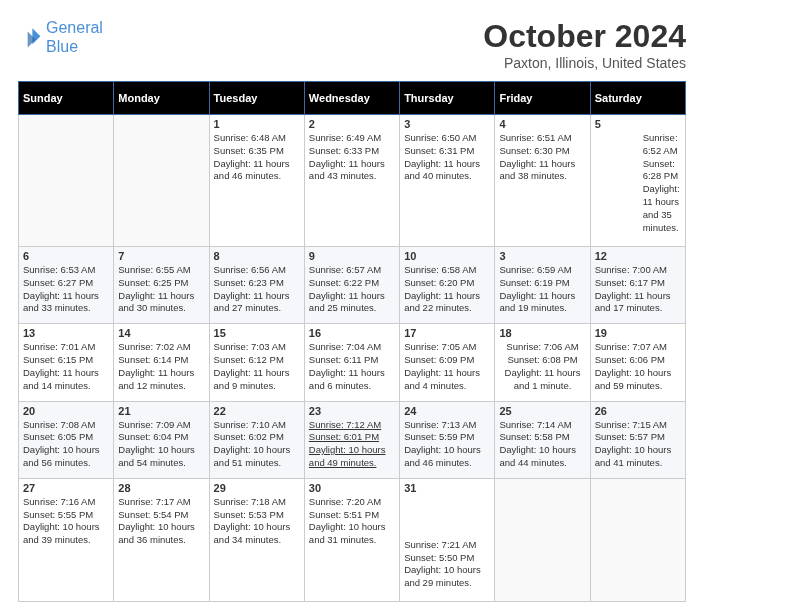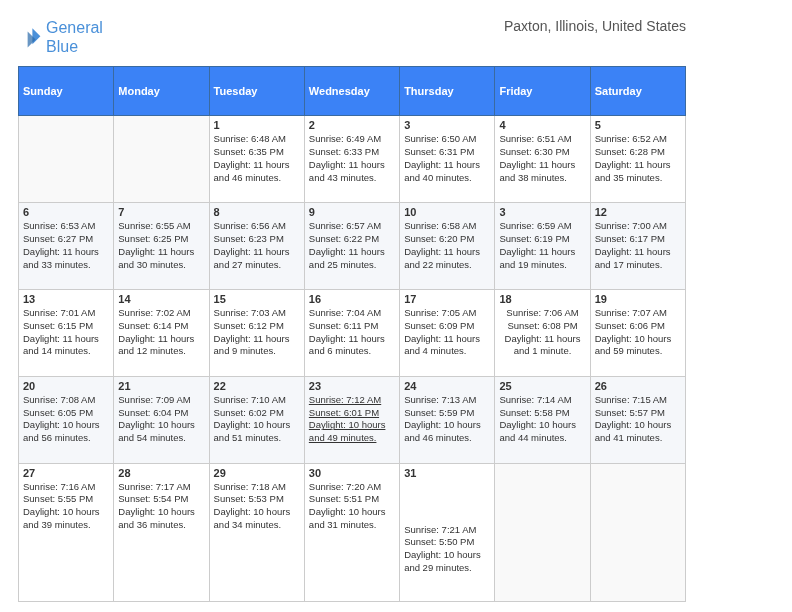--- a/index.html
+++ b/index.html
@@ -52,23 +52,23 @@
       font-size: 14px;
       color: #555;
     }
     .calendar {
       flex: 1;
       border-collapse: collapse;
       width: 100%;
       font-size: 10px;
     }
     .calendar th {
-      background: #3b82f6;
+      background: #000000;
       color: #fff;
-      padding: 18px 4px;
+      padding: 10px 4px;
       text-align: left;
       font-size: 11px;
       font-weight: bold;
       border: 1px solid #3a6aa0;
     }
     .calendar td {
       border: 1px solid #ccc;
       vertical-align: top;
       padding: 3px 4px;
       width: calc(100% / 7);
@@ -105,20 +105,21 @@
       <svg class="logo-icon" viewBox="0 0 30 30">
         <polygon points="18,4 28,14 18,24" fill="#4a90d9"></polygon>
         <polygon points="12,8 22,18 12,28" fill="#2a6aaa" opacity="0.7"></polygon>
       </svg>
       <div class="logo-text">
         <div><span>General</span></div>
         <div><span style="color:#4a90d9">Blue</span></div>
       </div>
     </div>
     <div class="title-block">
+      <div class="main-title">October 2024</div>
       <div class="subtitle">Paxton, Illinois, United States</div>
     </div>
   </div>
 
   <table class="calendar">
     <thead>
       <tr>
       <th>Sunday</th>
           <th>Monday</th>
           <th>Tuesday</th>
@@ -151,21 +152,21 @@
 Daylight: 11 hours and 40 minutes.</div>
           </td>
           <td>
             <span class="day-num">4</span>
             <div class="day-info" style="white-space: pre-line;">Sunrise: 6:51 AM
 Sunset: 6:30 PM
 Daylight: 11 hours and 38 minutes.</div>
           </td>
           <td>
             <span class="day-num">5</span>
-            <div class="day-info" style="white-space: pre-line;">Sunrise: 6:52 AM
+            <div class="day-info" style="white-space: pre-line; margin-left: 48px;">Sunrise: 6:52 AM
 Sunset: 6:28 PM
 Daylight: 11 hours and 35 minutes.</div>
           </td>
         </tr>
         <tr>
           <td>
             <span class="day-num">6</span>
             <div class="day-info" style="white-space: pre-line;">Sunrise: 6:53 AM
 Sunset: 6:27 PM
 Daylight: 11 hours and 33 minutes.</div>

